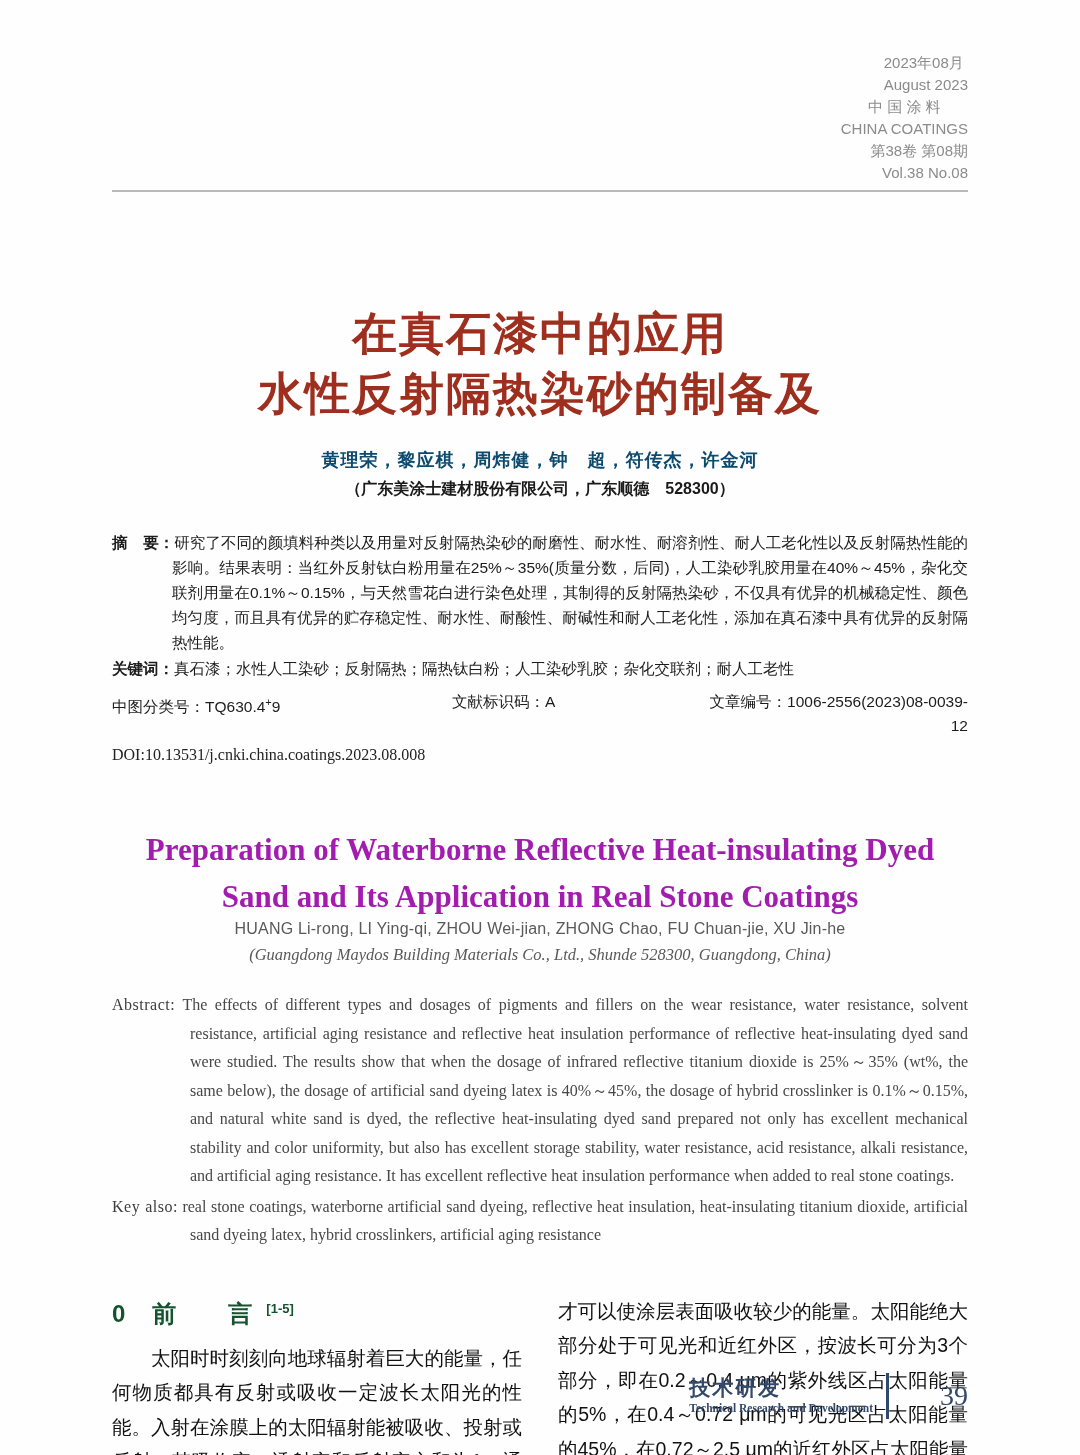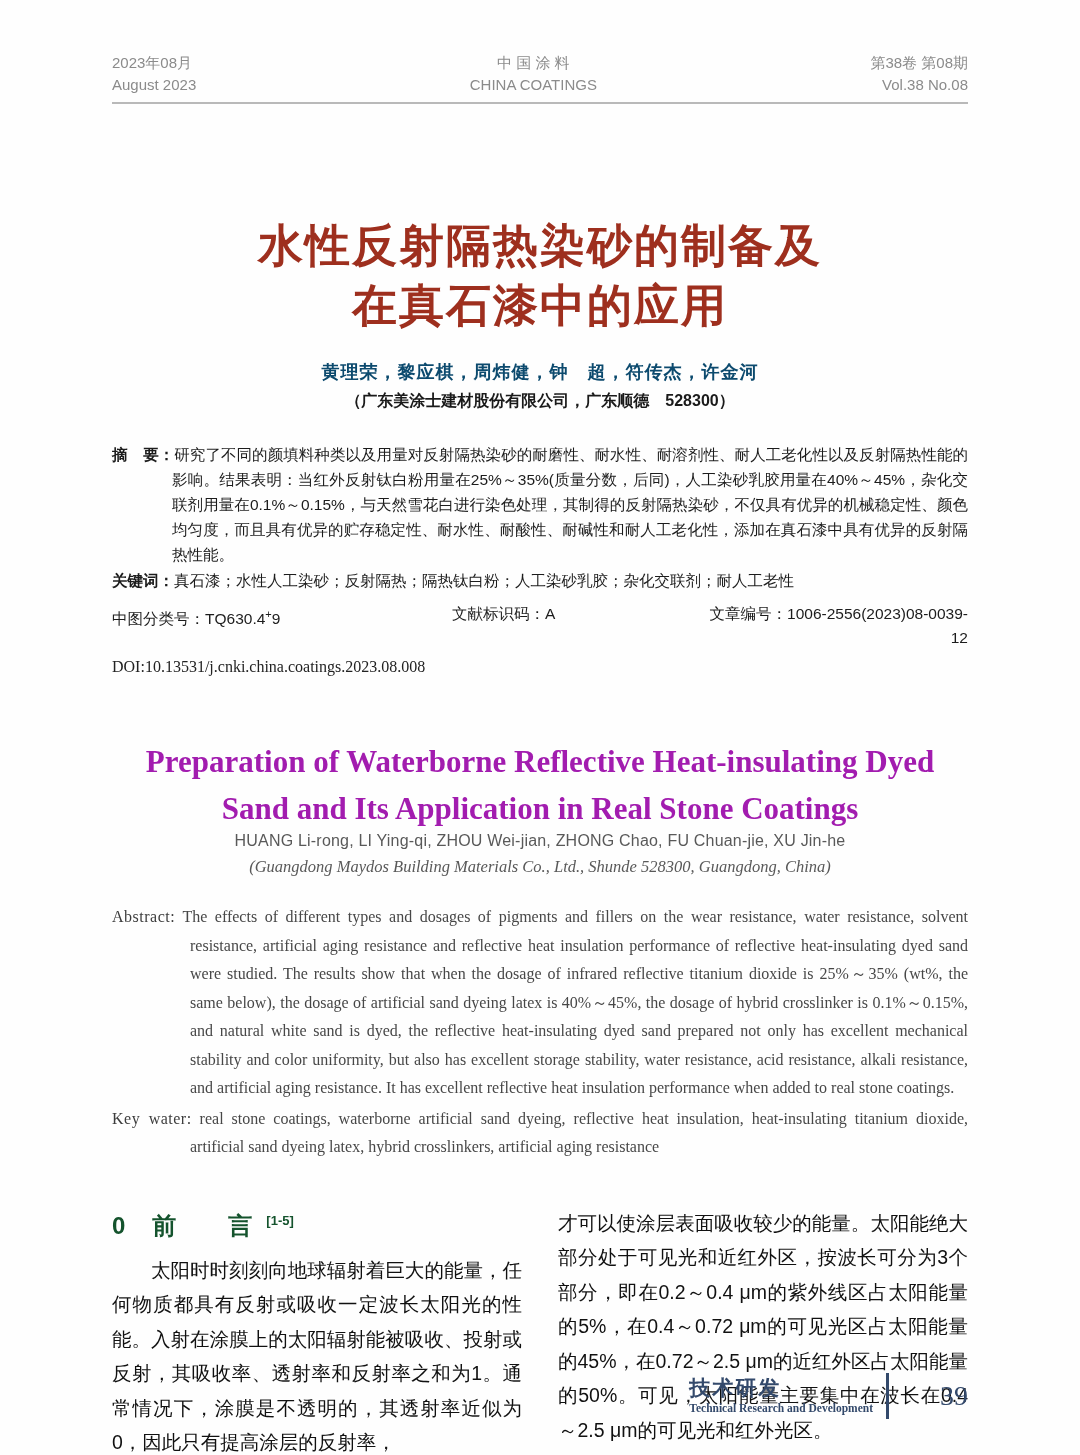--- a/index.html
+++ b/index.html
@@ -12,21 +12,21 @@
     font-family:"Liberation Sans", sans-serif;
     color:#1c1c1c;
     overflow:hidden;
   }
   .inner { padding:52px 112px 0 112px; }
 
   
   .runhead {
     display:flex; justify-content:space-between; align-items:flex-end;
     color:#8b8b8b; font-size:15px; line-height:22px;
-    border-bottom:2px solid #b9b9b9; padding-bottom:6px;
+    border-bottom:2px solid #b9b9b9; padding-bottom:6px;flex-direction:column;
   }
   .runhead .c { text-align:center; }
   .runhead .r { text-align:right; }
 
   
   .title-cn {
     margin-top:112px; text-align:center;
     color:#9e2f1e; font-weight:bold; font-size:45px; line-height:60px;
     letter-spacing:2px;
   }
@@ -128,22 +128,22 @@
         <div>中 国 涂 料</div>
         <div>CHINA COATINGS</div>
       </div>
       <div class="r">
         <div>第38卷 第08期</div>
         <div>Vol.38  No.08</div>
       </div>
     </div>
 
     <h1 class="title-cn">
+      <div>在真石漆中的应用</div>
       <div>水性反射隔热染砂的制备及</div>
-      <div>在真石漆中的应用</div>
     </h1>
 
     <div class="authors-cn">黄理荣，黎应棋，周炜健，钟　超，符传杰，许金河</div>
     <div class="affil-cn">（广东美涂士建材股份有限公司，广东顺德　528300）</div>
 
     <p class="abs-cn hang-cn"><span class="lbl">摘　要：</span><span>研究了不同的颜填料种类以及用量对反射隔热染砂的耐磨性、耐水性、耐溶剂性、耐人工老化性以及反射隔热性能的影响。结果表明：当红外反射钛白粉用量在25%～35%(质量分数，后同)，人工染砂乳胶用量在40%～45%，杂化交联剂用量在0.1%～0.15%，与天然雪花白进行染色处理，其制得的反射隔热染砂，不仅具有优异的机械稳定性、颜色均匀度，而且具有优异的贮存稳定性、耐水性、耐酸性、耐碱性和耐人工老化性，添加在真石漆中具有优异的反射隔热性能。</span></p>
 
     <p class="kw-cn"><span class="lbl">关键词：</span><span>真石漆；水性人工染砂；反射隔热；隔热钛白粉；人工染砂乳胶；杂化交联剂；耐人工老性</span></p>
 
     <div class="clc-row">
@@ -157,21 +157,21 @@
     <h2 class="title-en">
       <div>Preparation of Waterborne Reflective Heat-insulating Dyed</div>
       <div>Sand and Its Application in Real Stone Coatings</div>
     </h2>
 
     <div class="authors-en">HUANG Li-rong, LI Ying-qi, ZHOU Wei-jian, ZHONG Chao, FU Chuan-jie, XU Jin-he</div>
     <div class="affil-en">(Guangdong Maydos Building Materials Co., Ltd., Shunde 528300, Guangdong, China)</div>
 
     <p class="abs-en hang-en"><span class="lbl-en">Abstract:</span> <span>The effects of different types and dosages of pigments and fillers on the wear resistance, water resistance, solvent resistance, artificial aging resistance and reflective heat insulation performance of reflective heat-insulating dyed sand were studied. The results show that when the dosage of infrared reflective titanium dioxide is 25%～35% (wt%, the same below), the dosage of artificial sand dyeing latex is 40%～45%, the dosage of hybrid crosslinker is 0.1%～0.15%, and natural white sand is dyed, the reflective heat-insulating dyed sand prepared not only has excellent mechanical stability and color uniformity, but also has excellent storage stability, water resistance, acid resistance, alkali resistance, and artificial aging resistance. It has excellent reflective heat insulation performance when added to real stone coatings.</span></p>
 
-    <p class="abs-en hang-en kw-en"><span class="lbl-en">Key water:</span> <span>real stone coatings, waterborne artificial sand dyeing, reflective heat insulation, heat-insulating titanium dioxide, artificial sand dyeing latex, hybrid crosslinkers, artificial aging resistance</span></p>
+    <p class="abs-en hang-en kw-en"><span class="lbl-en">Key also:</span> <span>real stone coatings, waterborne artificial sand dyeing, reflective heat insulation, heat-insulating titanium dioxide, artificial sand dyeing latex, hybrid crosslinkers, artificial aging resistance</span></p>
 
     <div class="cols">
       <div class="col">
         <div class="sec-head"><span class="num">0</span><span class="ttl">前　言</span><sup>[1-5]</sup></div>
         <p class="bodytext indent2">太阳时时刻刻向地球辐射着巨大的能量，任何物质都具有反射或吸收一定波长太阳光的性能。入射在涂膜上的太阳辐射能被吸收、投射或反射，其吸收率、透射率和反射率之和为1。通常情况下，涂膜是不透明的，其透射率近似为0，因此只有提高涂层的反射率，</p>
       </div>
       <div class="col">
         <p class="bodytext">才可以使涂层表面吸收较少的能量。太阳能绝大部分处于可见光和近红外区，按波长可分为3个部分，即在0.2～0.4 μm的紫外线区占太阳能量的5%，在0.4～0.72 μm的可见光区占太阳能量的45%，在0.72～2.5 μm的近红外区占太阳能量的50%。可见，太阳能量主要集中在波长在0.4～2.5 μm的可见光和红外光区。</p>
       </div>
     </div>

